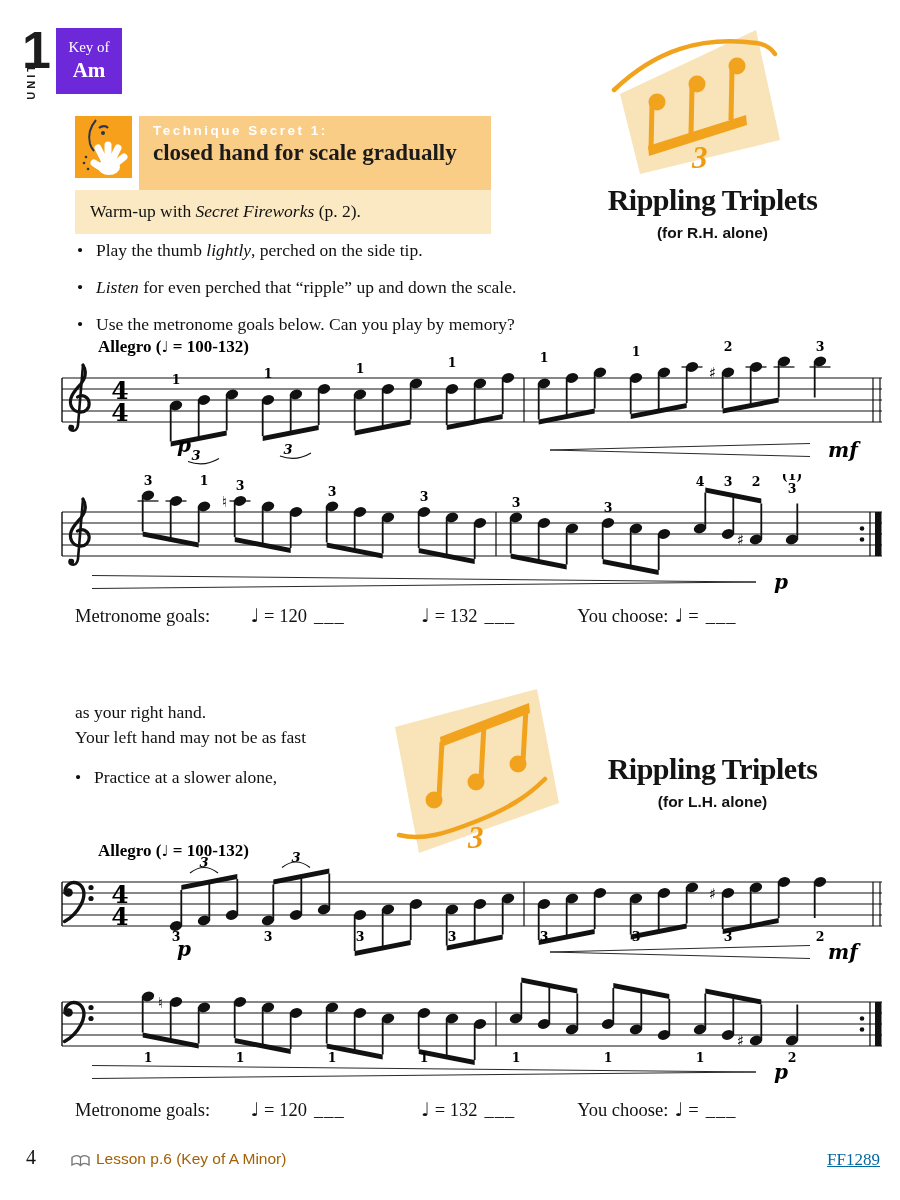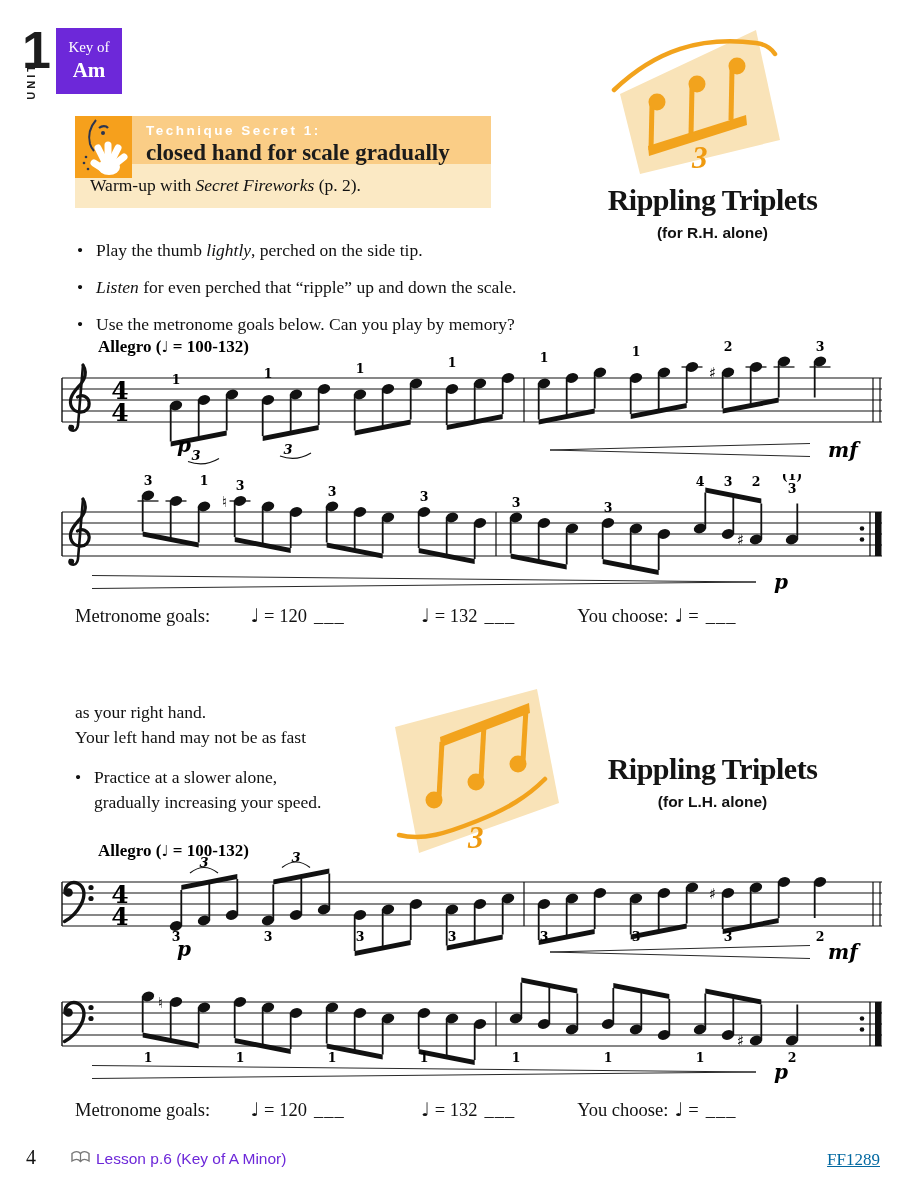--- a/index.html
+++ b/index.html
@@ -7,21 +7,21 @@
 
   
   .unit-num{position:absolute;left:22px;top:20px;font-family:"Liberation Sans",sans-serif;font-weight:bold;font-size:52px;letter-spacing:-2px;color:#1c1c1c;}
   .unit-word{position:absolute;left:25px;top:62px;writing-mode:vertical-rl;transform:rotate(180deg);font-family:"Liberation Sans",sans-serif;font-weight:bold;font-size:11px;letter-spacing:3px;color:#1c1c1c;}
   .keybox{position:absolute;left:56px;top:28px;width:66px;height:66px;background:#6d28d9;color:#fff;text-align:center;}
   .keybox .l1{display:block;margin-top:11px;font-size:15px;}
   .keybox .l2{display:block;margin-top:2px;font-size:21px;font-weight:bold;}
 
   
   .banner{position:absolute;left:75px;top:116px;width:416px;}
-  .banner-top{display:flex;height:48px;}
+  .banner-top{display:flex;height:74px;gap:7px;}
   .banner-icon{width:57px;height:62px;background:#F6A01C;flex:none;}
   .banner-titles{flex:1;background:#FACD86;padding:7px 0 0 14px;}
   .bt1{font-family:"Liberation Sans",sans-serif;font-weight:bold;font-size:13.5px;color:#fff;letter-spacing:2.5px;}
   .bt2{font-weight:bold;font-size:23px;color:#1b1b1b;margin-top:2px;}
   .banner-warm{height:33px;background:#FBE9C4;font-size:17.5px;padding:11px 0 0 15px;}
   .it{font-style:italic;}
 
   
   .bul-rh{position:absolute;left:77px;top:240px;width:500px;font-size:17.5px;}
   .bullet-line{display:flex;margin-bottom:16px;}
@@ -64,21 +64,21 @@
   .metro .lbl{margin-right:40px;}
   .mgroup{white-space:nowrap;}
   .mg1{margin-right:76px;}
   .mg2{margin-right:62px;}
   .mnote{font-family:"DejaVu Sans",sans-serif;font-size:19px;margin-right:5px;}
   .mblank{margin-left:7px;letter-spacing:1px;}
   .mchoose{margin-right:6px;}
 
   
   .foot-page{position:absolute;left:26px;top:1146px;font-size:20px;}
-  .foot-lesson{position:absolute;left:70px;top:1150px;display:flex;align-items:flex-start;font-family:"Liberation Sans",sans-serif;font-size:15.5px;color:#6d28d9;}
+  .foot-lesson{position:absolute;left:70px;top:1150px;display:flex;align-items:flex-end;font-family:"Liberation Sans",sans-serif;font-size:15.5px;color:#a16207;}
   .foot-lesson svg{margin-right:5px;}
   .foot-code{position:absolute;right:20px;top:1150px;font-size:17px;color:#0369a1;text-decoration:underline;}
 </style>
 </head>
 <body>
 
 <div class="page">
 
   <div class="unit-num">1</div>
   <div class="unit-word">UNIT</div>
@@ -335,21 +335,20 @@
     <span class="mgroup"><span class="mchoose">You choose:</span><span class="mnote">♩</span><span>=</span><span class="mblank">___</span></span>
   </div>
 
   <div class="lh-intro">
     <span class="bl">as your right hand.</span>
     <span class="bl">Your left hand may not be as fast</span>
     <div class="bullet-line">
       <span class="dot">•</span>
       <span>
           <span class="bl">Practice at a slower alone,</span>
-          <span class="bl">gradually increasing your speed.</span>
         </span>
     </div>
   </div>
 
   <svg class="grf-lh" width="185" height="175" viewBox="0 0 185 175">
     <polygon points="10,44 152,6 174,120 34,170" fill="#F9E3B8"></polygon>
     <g stroke="#F2A31D">
       <line x1="54" y1="114" x2="57" y2="59" stroke-width="5"></line>
       <line x1="96" y1="96" x2="99" y2="42" stroke-width="5"></line>
       <line x1="138" y1="78" x2="141" y2="26" stroke-width="5"></line>

